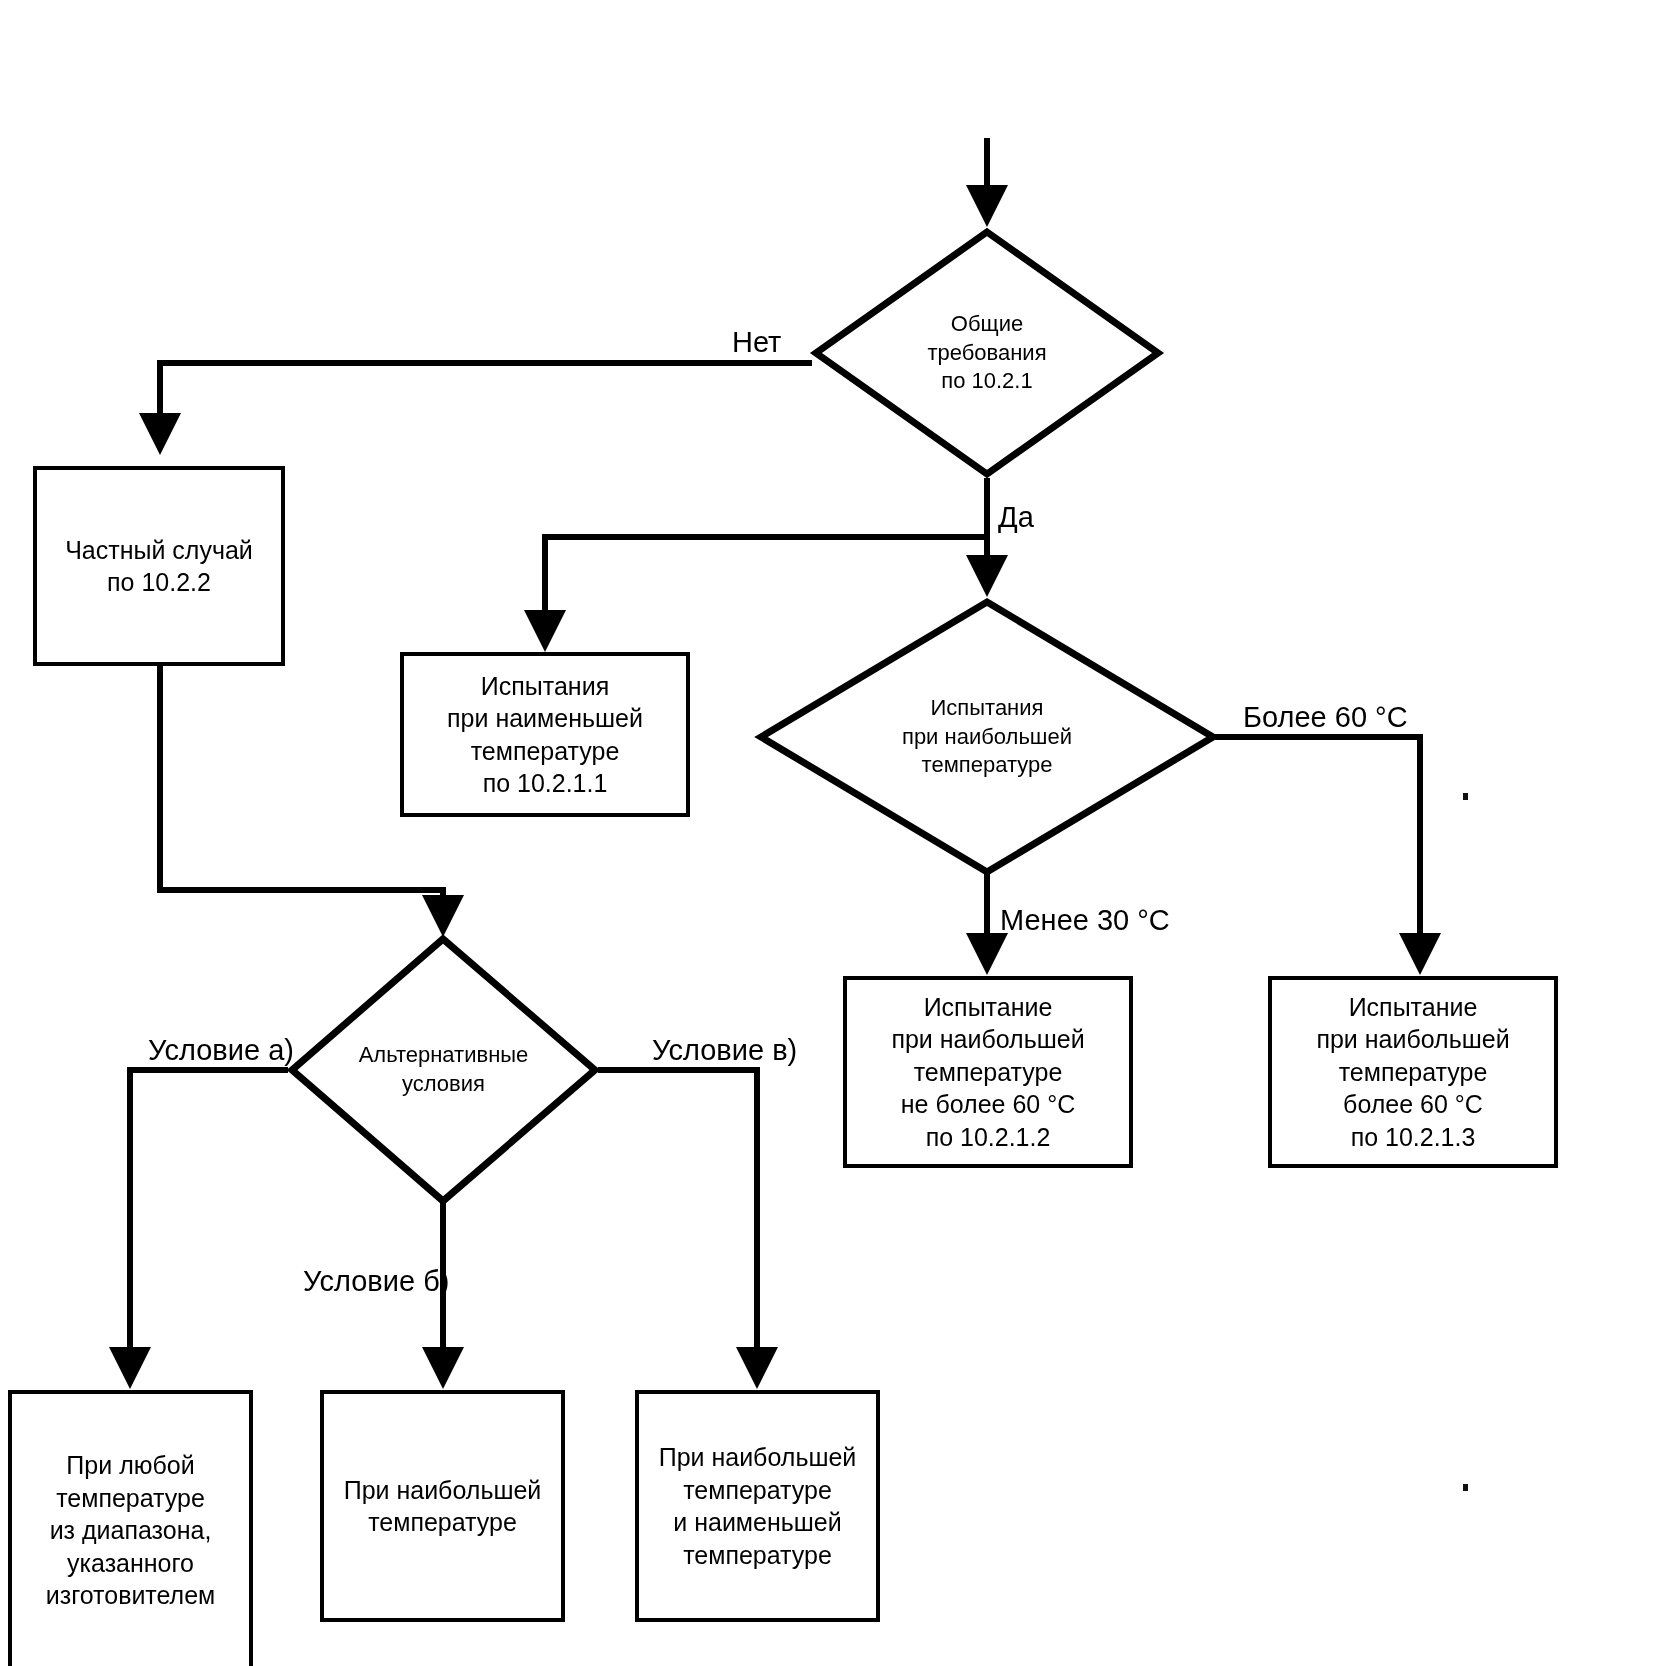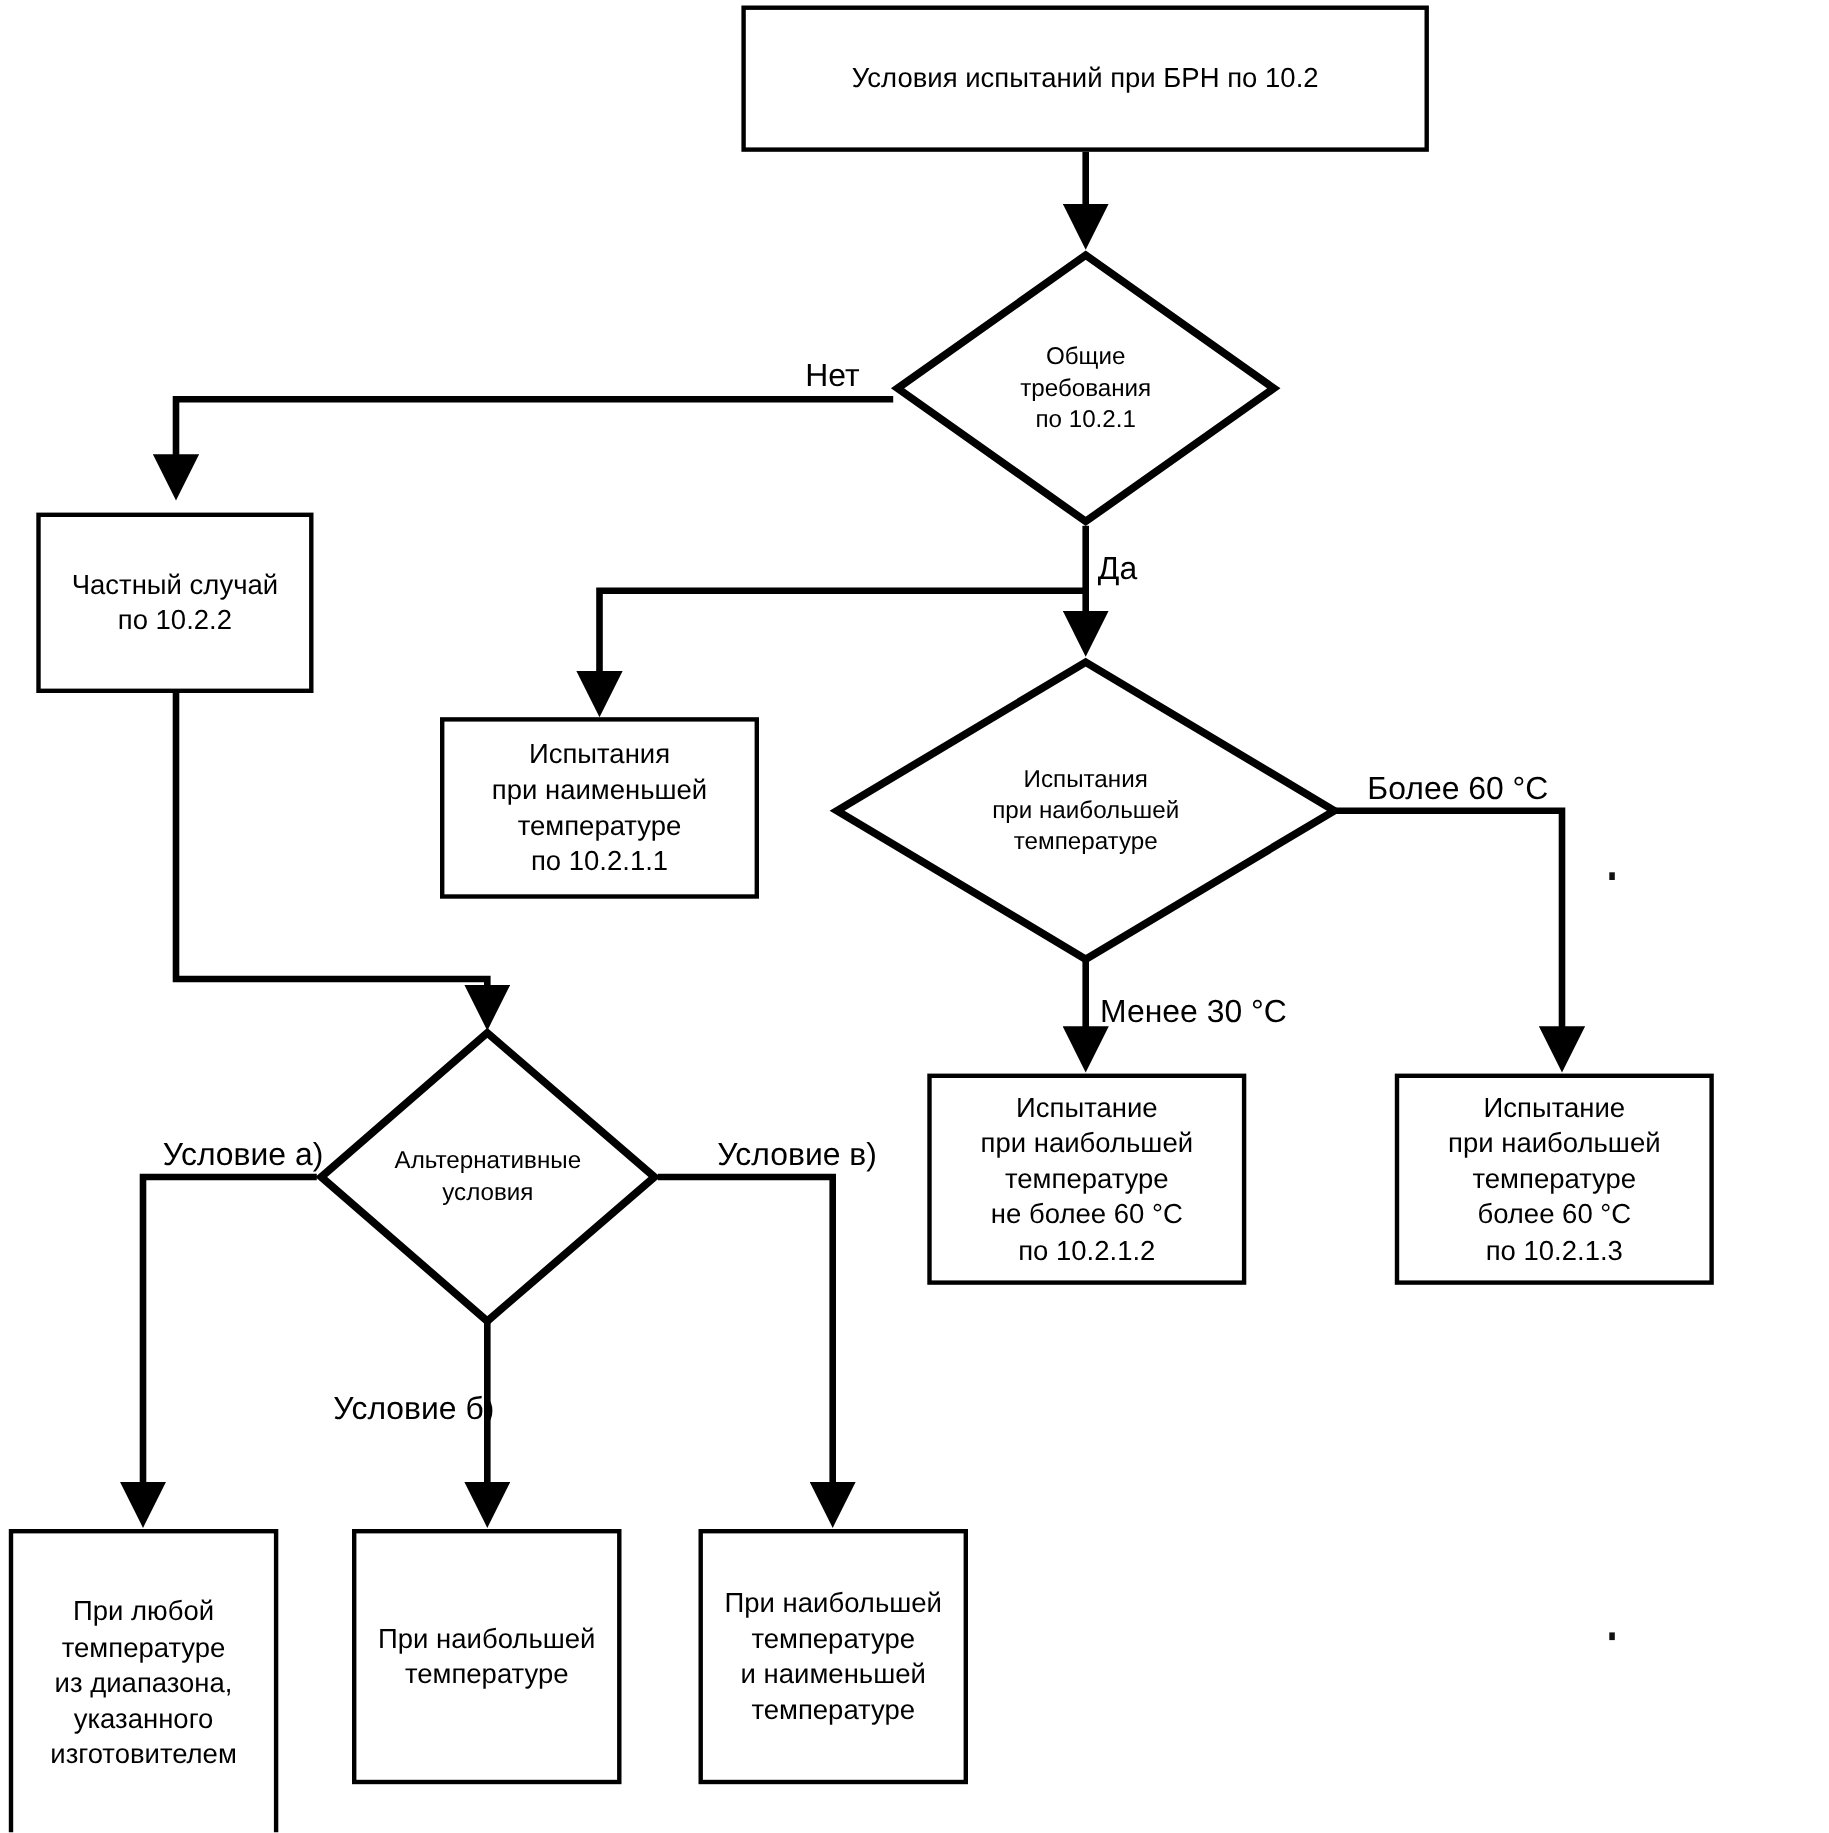--- a/index.html
+++ b/index.html
@@ -103,34 +103,31 @@
       <path d="M 160 630 L 160 890 L 443 890 L 443 930" marker-end="url(#arrow)"></path>
 
       <path d="M 288 1070 L 130 1070 L 130 1382" marker-end="url(#arrow)"></path>
 
       <path d="M 443 1200 L 443 1382" marker-end="url(#arrow)"></path>
 
       <path d="M 598 1070 L 757 1070 L 757 1382" marker-end="url(#arrow)"></path>
     </g>
   </svg>
 
-  <div class="node box" style="left:674px; top:5px; width:625px; height:133px;">
-    <span>Условия испытаний при БРН по 10.2</span>
-  </div>
 
   <div class="diamond-wrap" style="left:812px; top:228px; width:350px; height:250px;">
     <svg width="350" height="250" viewBox="0 0 350 250" xmlns="http://www.w3.org/2000/svg">
       <polygon points="175,4 346,125 175,246 4,125" fill="#fff" stroke="#000" stroke-width="7"></polygon>
     </svg>
     <div class="diamond-label">Общие
 требования
 по 10.2.1</div>
   </div>
 
-  <div class="node box" style="left:33px; top:466px; width:252px; height:164px;">
+  <div class="node box" style="left:33px; top:466px; width:252px; height:200px;">
     <span>Частный случай
 по 10.2.2</span>
   </div>
 
   <div class="node box" style="left:400px; top:652px; width:290px; height:165px;">
     <span>Испытания
 при наименьшей
 температуре
 по 10.2.1.1</span>
   </div>

